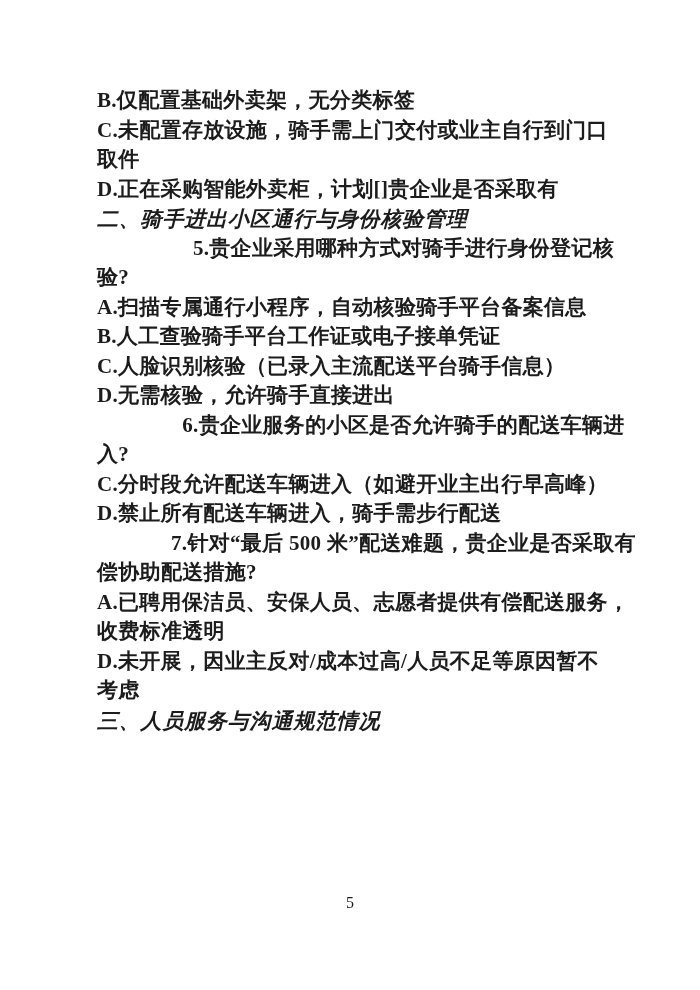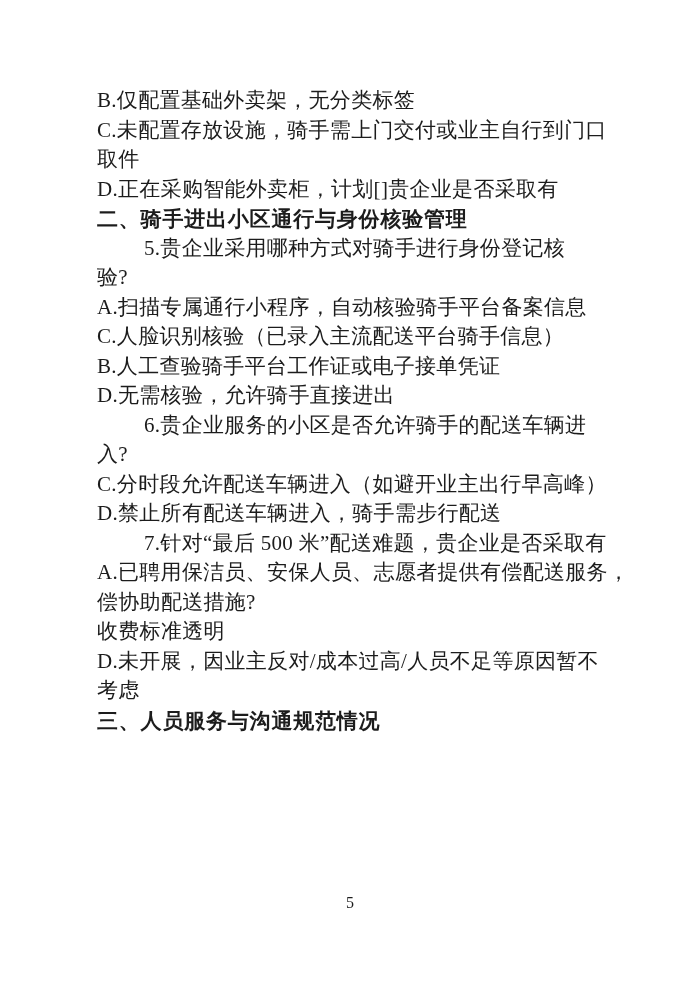--- a/index.html
+++ b/index.html
@@ -20,28 +20,31 @@
     position: absolute;
     left: 97px;
     top: 86px;
     width: 566px;
   }
   .line {
     font-size: 21px;
     line-height: 29.5px;
     white-space: nowrap;
     letter-spacing: 0.3px;
+    font-weight: bold;
   }
   .line.question {
     padding-left: 47px;
+    text-align: center;
   }
   .line.section-heading {
     font-weight: 700;
     font-family: "Liberation Sans", "DejaVu Sans", sans-serif;
     letter-spacing: 0.8px;
+    font-style: italic;
   }
   .page-number {
     position: absolute;
     top: 893px;
     left: 0;
     width: 700px;
     text-align: center;
     font-size: 16px;
     line-height: 20px;
     color: #1c1c1c;
@@ -53,29 +56,29 @@
 <div class="page">
   <div class="content" id="lines-container">
       <div class="line option">B.仅配置基础外卖架，无分类标签</div>
       <div class="line option">C.未配置存放设施，骑手需上门交付或业主自行到门口</div>
       <div class="line continuation">取件</div>
       <div class="line option">D.正在采购智能外卖柜，计划[]贵企业是否采取有</div>
       <div class="line section-heading">二、骑手进出小区通行与身份核验管理</div>
       <div class="line question">5.贵企业采用哪种方式对骑手进行身份登记核</div>
       <div class="line continuation">验?</div>
       <div class="line option">A.扫描专属通行小程序，自动核验骑手平台备案信息</div>
+      <div class="line option">B.人工查验骑手平台工作证或电子接单凭证</div>
       <div class="line option">C.人脸识别核验（已录入主流配送平台骑手信息）</div>
-      <div class="line option">B.人工查验骑手平台工作证或电子接单凭证</div>
       <div class="line option">D.无需核验，允许骑手直接进出</div>
       <div class="line question">6.贵企业服务的小区是否允许骑手的配送车辆进</div>
       <div class="line continuation">入?</div>
       <div class="line option">C.分时段允许配送车辆进入（如避开业主出行早高峰）</div>
       <div class="line option">D.禁止所有配送车辆进入，骑手需步行配送</div>
       <div class="line question">7.针对“最后 500 米”配送难题，贵企业是否采取有</div>
+      <div class="line continuation">偿协助配送措施?</div>
       <div class="line option">A.已聘用保洁员、安保人员、志愿者提供有偿配送服务，</div>
-      <div class="line continuation">偿协助配送措施?</div>
       <div class="line continuation">收费标准透明</div>
       <div class="line option">D.未开展，因业主反对/成本过高/人员不足等原因暂不</div>
       <div class="line continuation">考虑</div>
       <div class="line section-heading">三、人员服务与沟通规范情况</div>
     </div>
   <div class="page-number">5</div>
 </div>
 
 </body></html>

